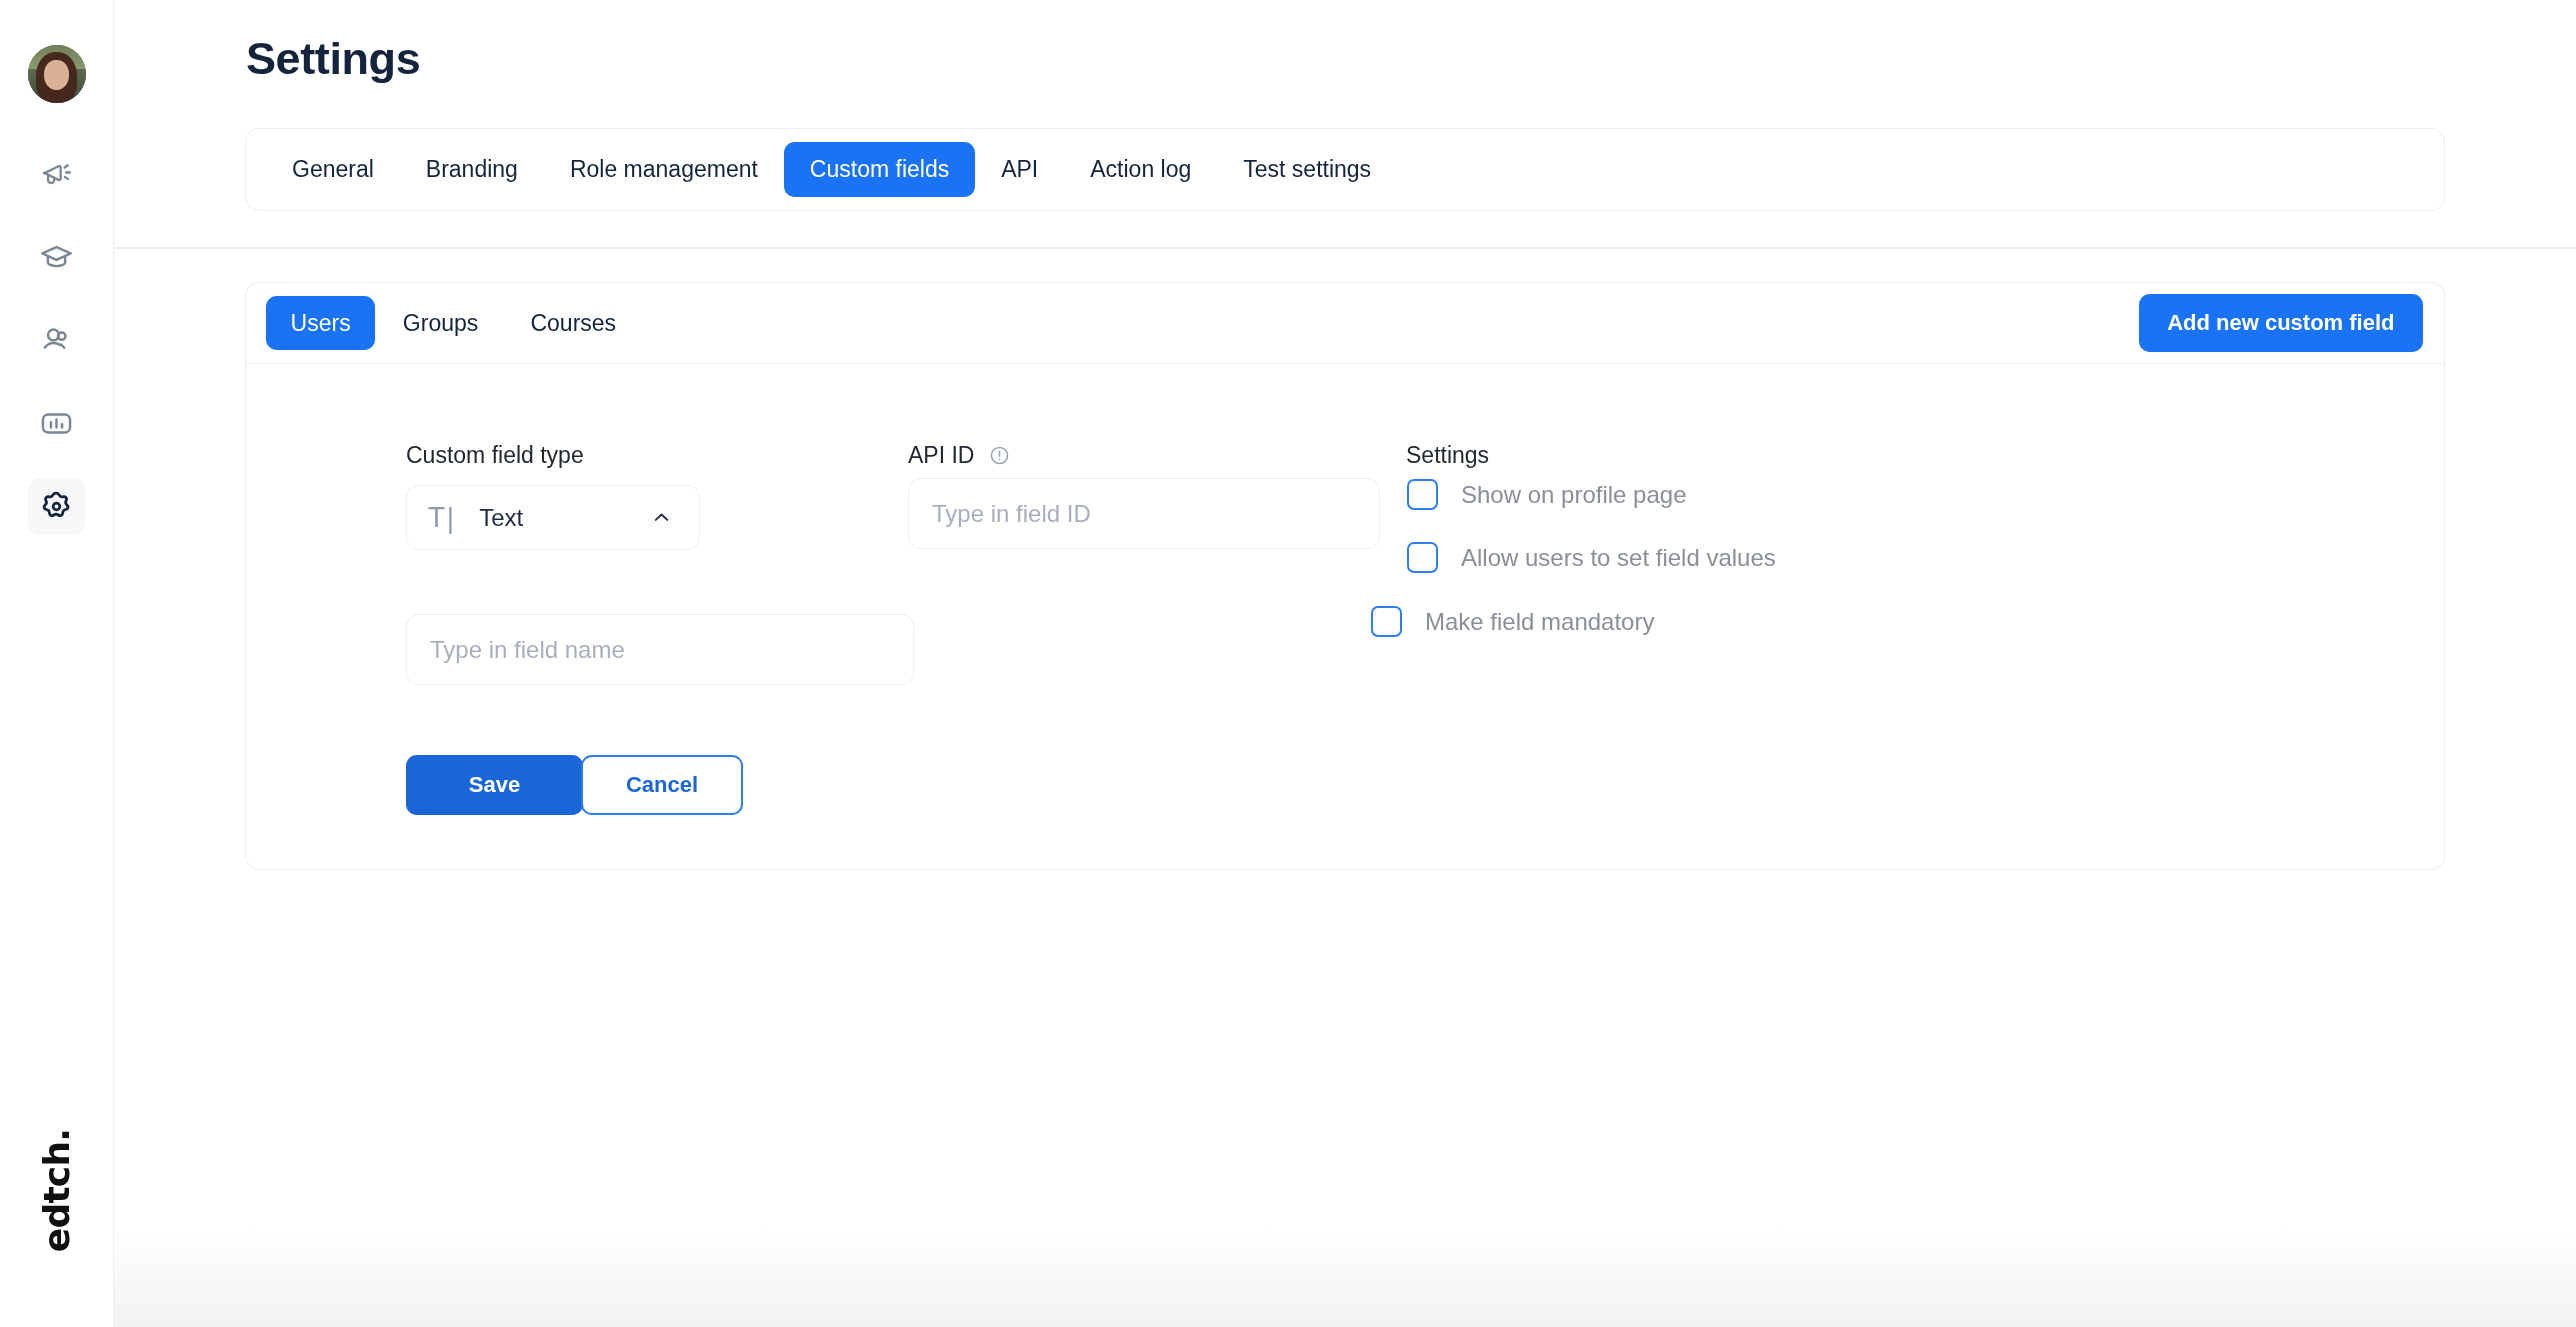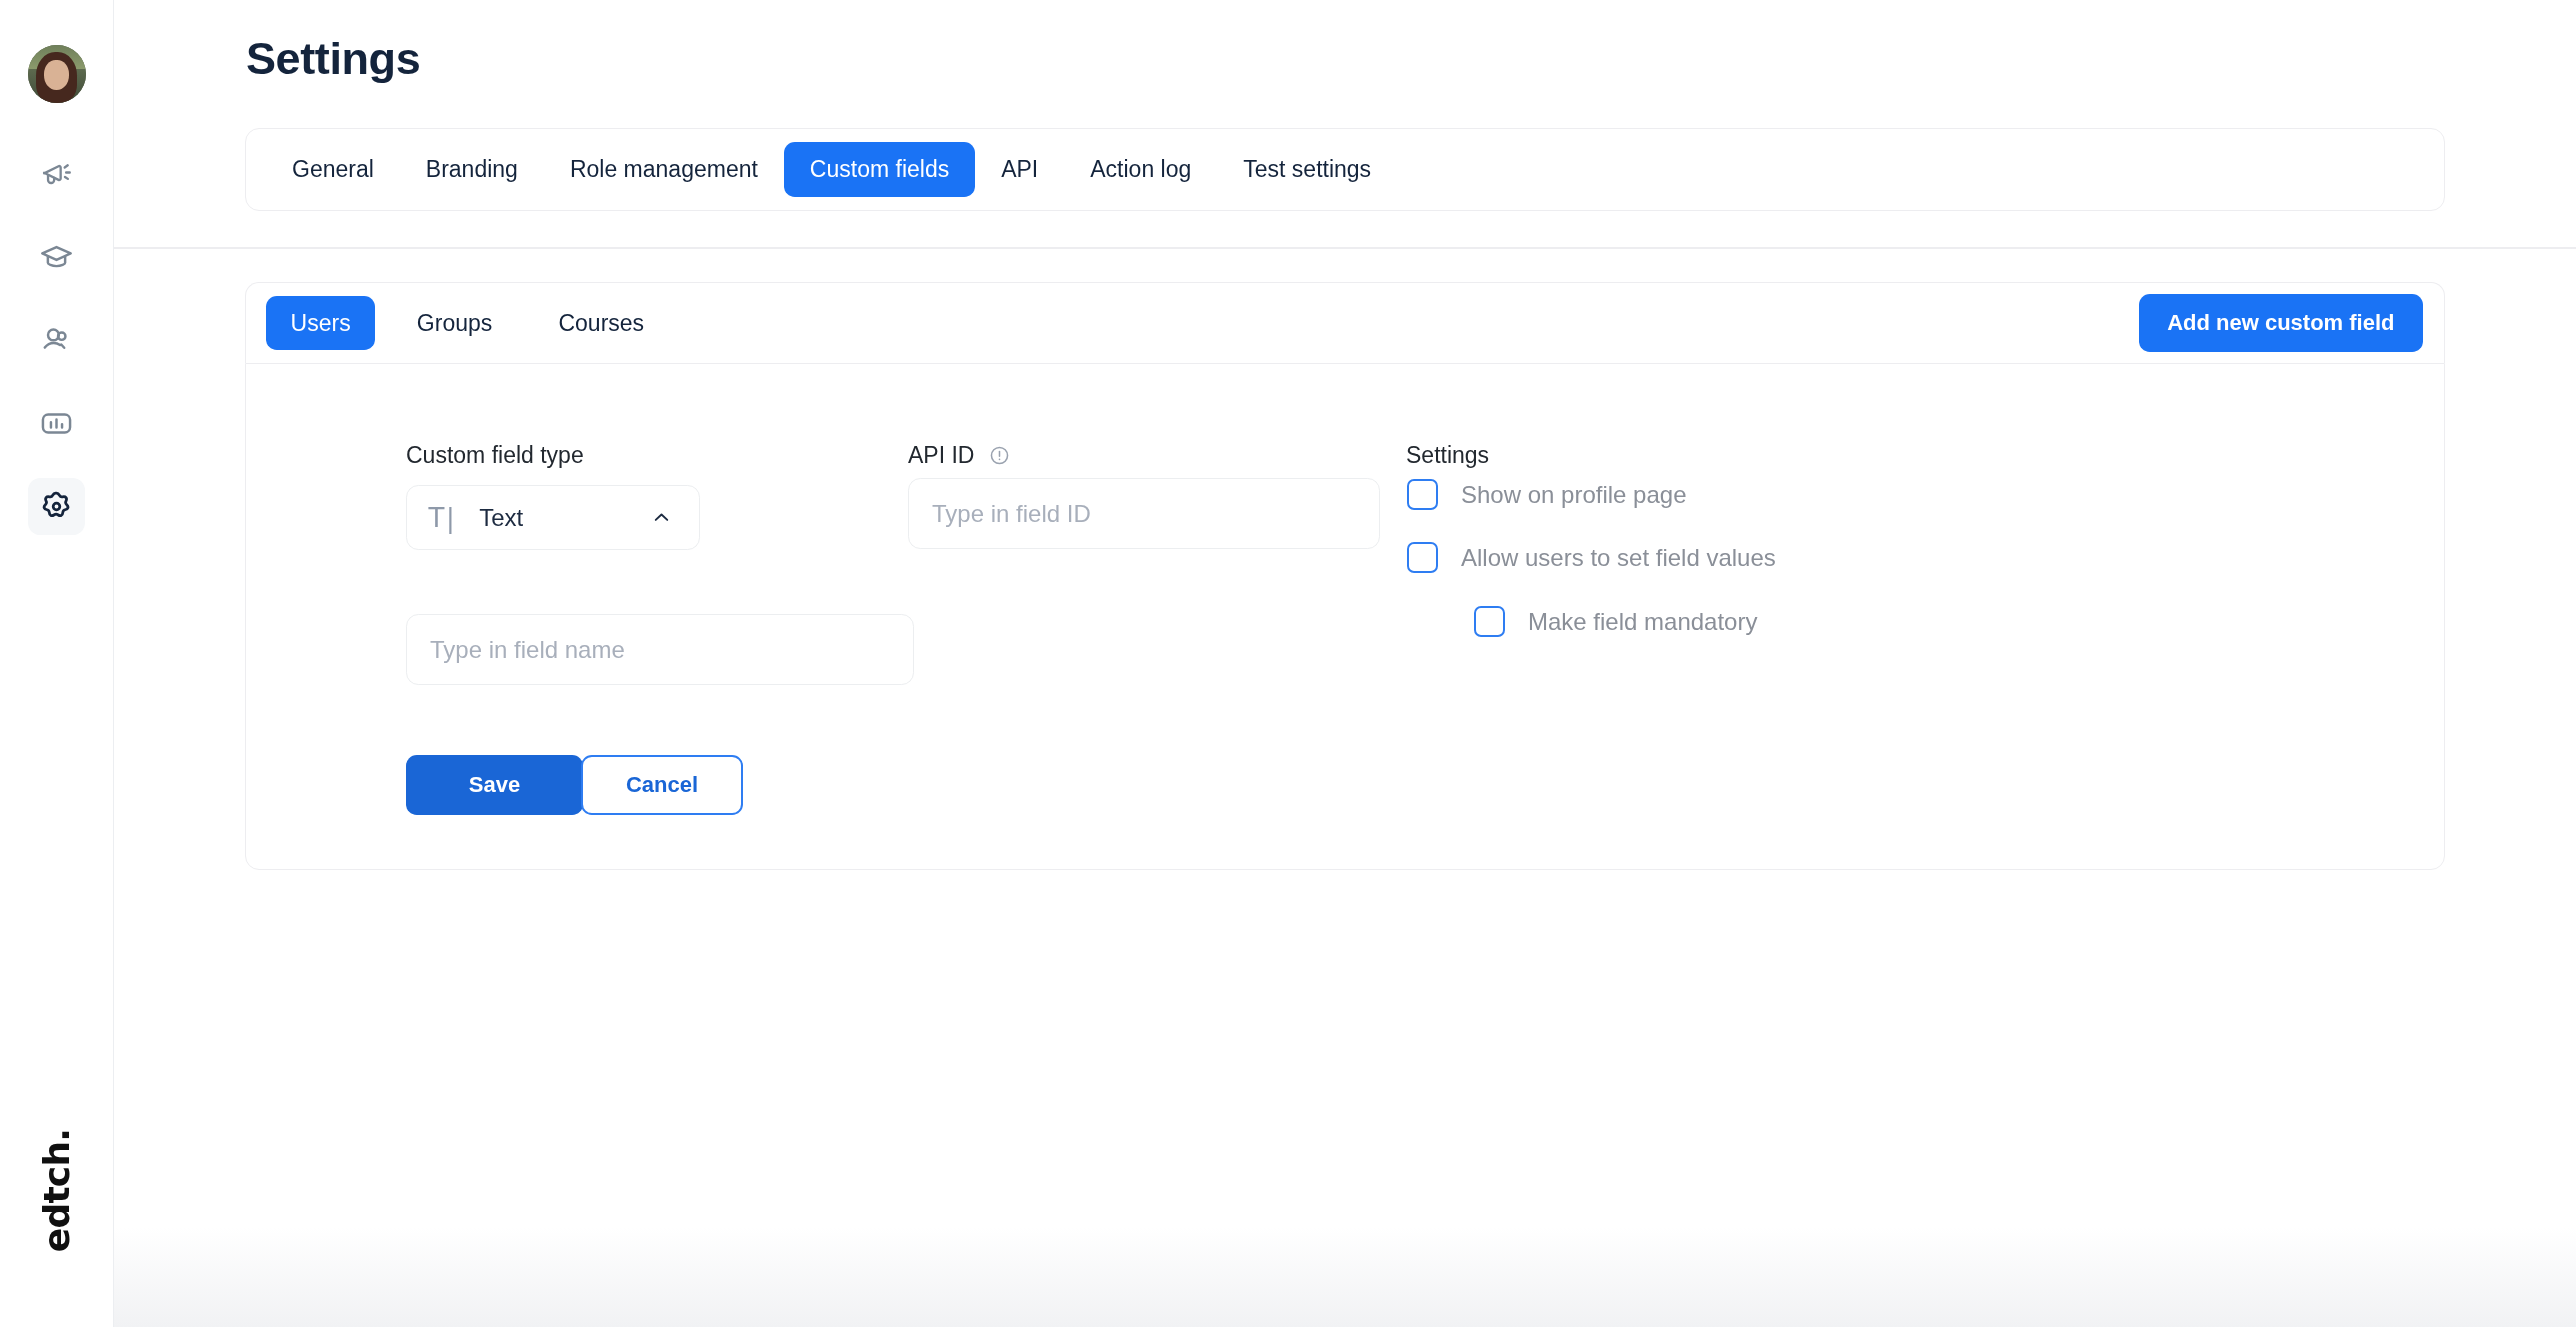--- a/index.html
+++ b/index.html
@@ -166,21 +166,21 @@
     width: 2200px;
     height: 81px;
     border: 1.5px solid #ededf0;
     border-radius: 14px 14px 0 0;
     border-bottom: none;
     background: #ffffff;
     display: flex;
     align-items: center;
     padding: 0 21.5px 0 20px;
   }
-  .subtabs { display: flex; align-items: center; gap: 17px; }
+  .subtabs { display: flex; align-items: center; gap: 3px; }
   .subtab {
     height: 54px;
     padding: 0 24.6px;
     display: flex;
     align-items: center;
     font-size: 23px;
     color: #14243c;
     border-radius: 10.8px;
     cursor: pointer;
   }
@@ -457,21 +457,21 @@
       <div class="check-row" style="left:1161px; top:115px;">
         <span class="checkbox"></span>
         <span class="check-label">Show on profile page</span>
       </div>
 
       <div class="check-row" style="left:1161px; top:178px;">
         <span class="checkbox"></span>
         <span class="check-label">Allow users to set field values</span>
       </div>
 
-      <div class="check-row" style="left:1228px; top:242px;text-align:center;">
+      <div class="check-row" style="left:1125px; top:242px;text-align:center;">
         <span class="checkbox"></span>
         <span class="check-label">Make field mandatory</span>
       </div>
     </div>
 
     <button class="btn-save">Save</button>
     <button class="btn-cancel">Cancel</button>
 
     <div class="bottom-fade"></div>
   </main>

